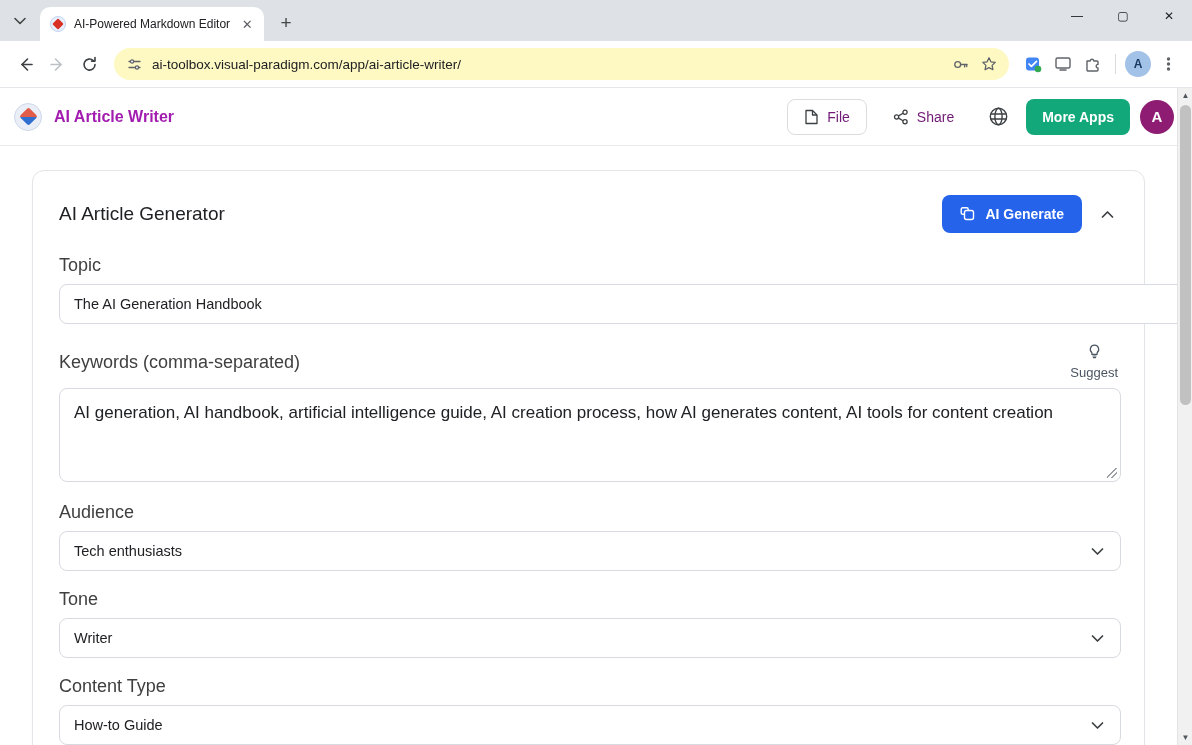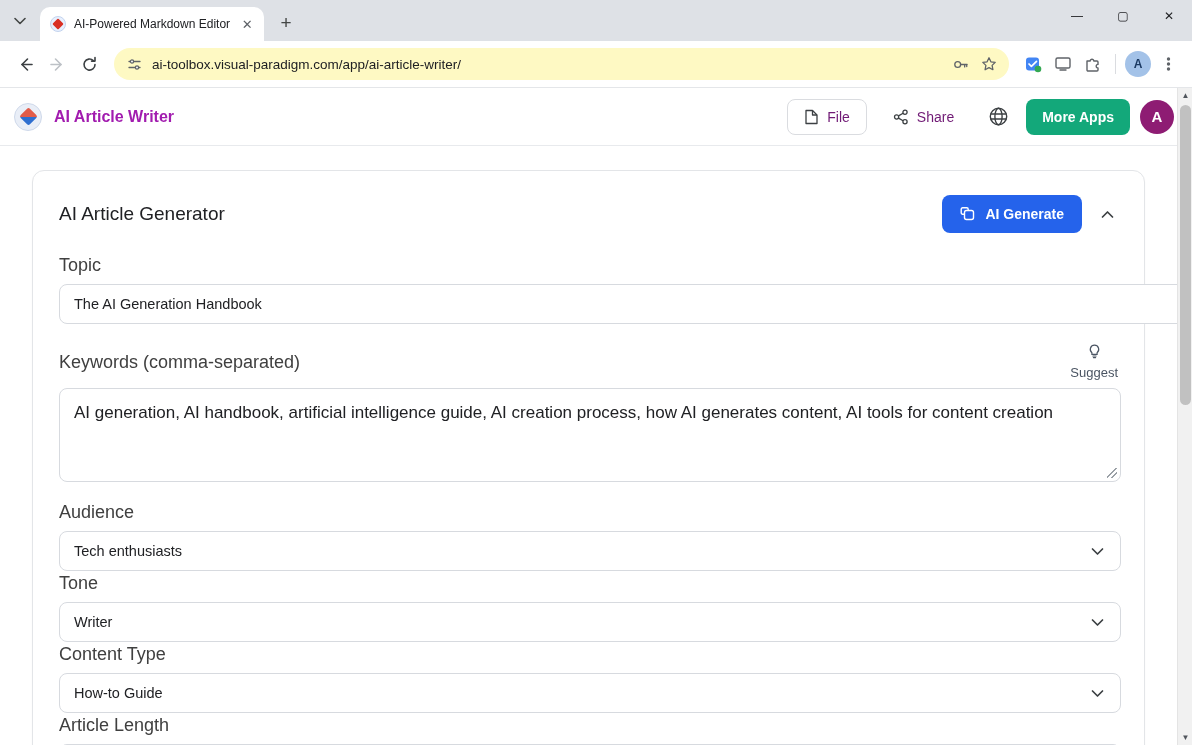--- a/index.html
+++ b/index.html
@@ -294,21 +294,21 @@
   .select {
     width: 1062px;
     height: 40px;
     border: 1px solid #d7dadf;
     border-radius: 8px;
     padding: 0 14px;
     font-size: 14.5px;
     color: #202124;
     display: flex; align-items: center;
     background: #fff;
-    margin-bottom: 2px;
+    margin-bottom: 18px;
     position: relative;
   }
   .select .chev { margin-left: auto; color: #3c4043; display: flex; align-items: center; }
 
   .scrollbar {
     position: absolute;
     top: 0; right: 0;
     width: 15px; height: 100%;
     background: #f1f1f1;
     border-left: 1px solid #e4e4e4;

